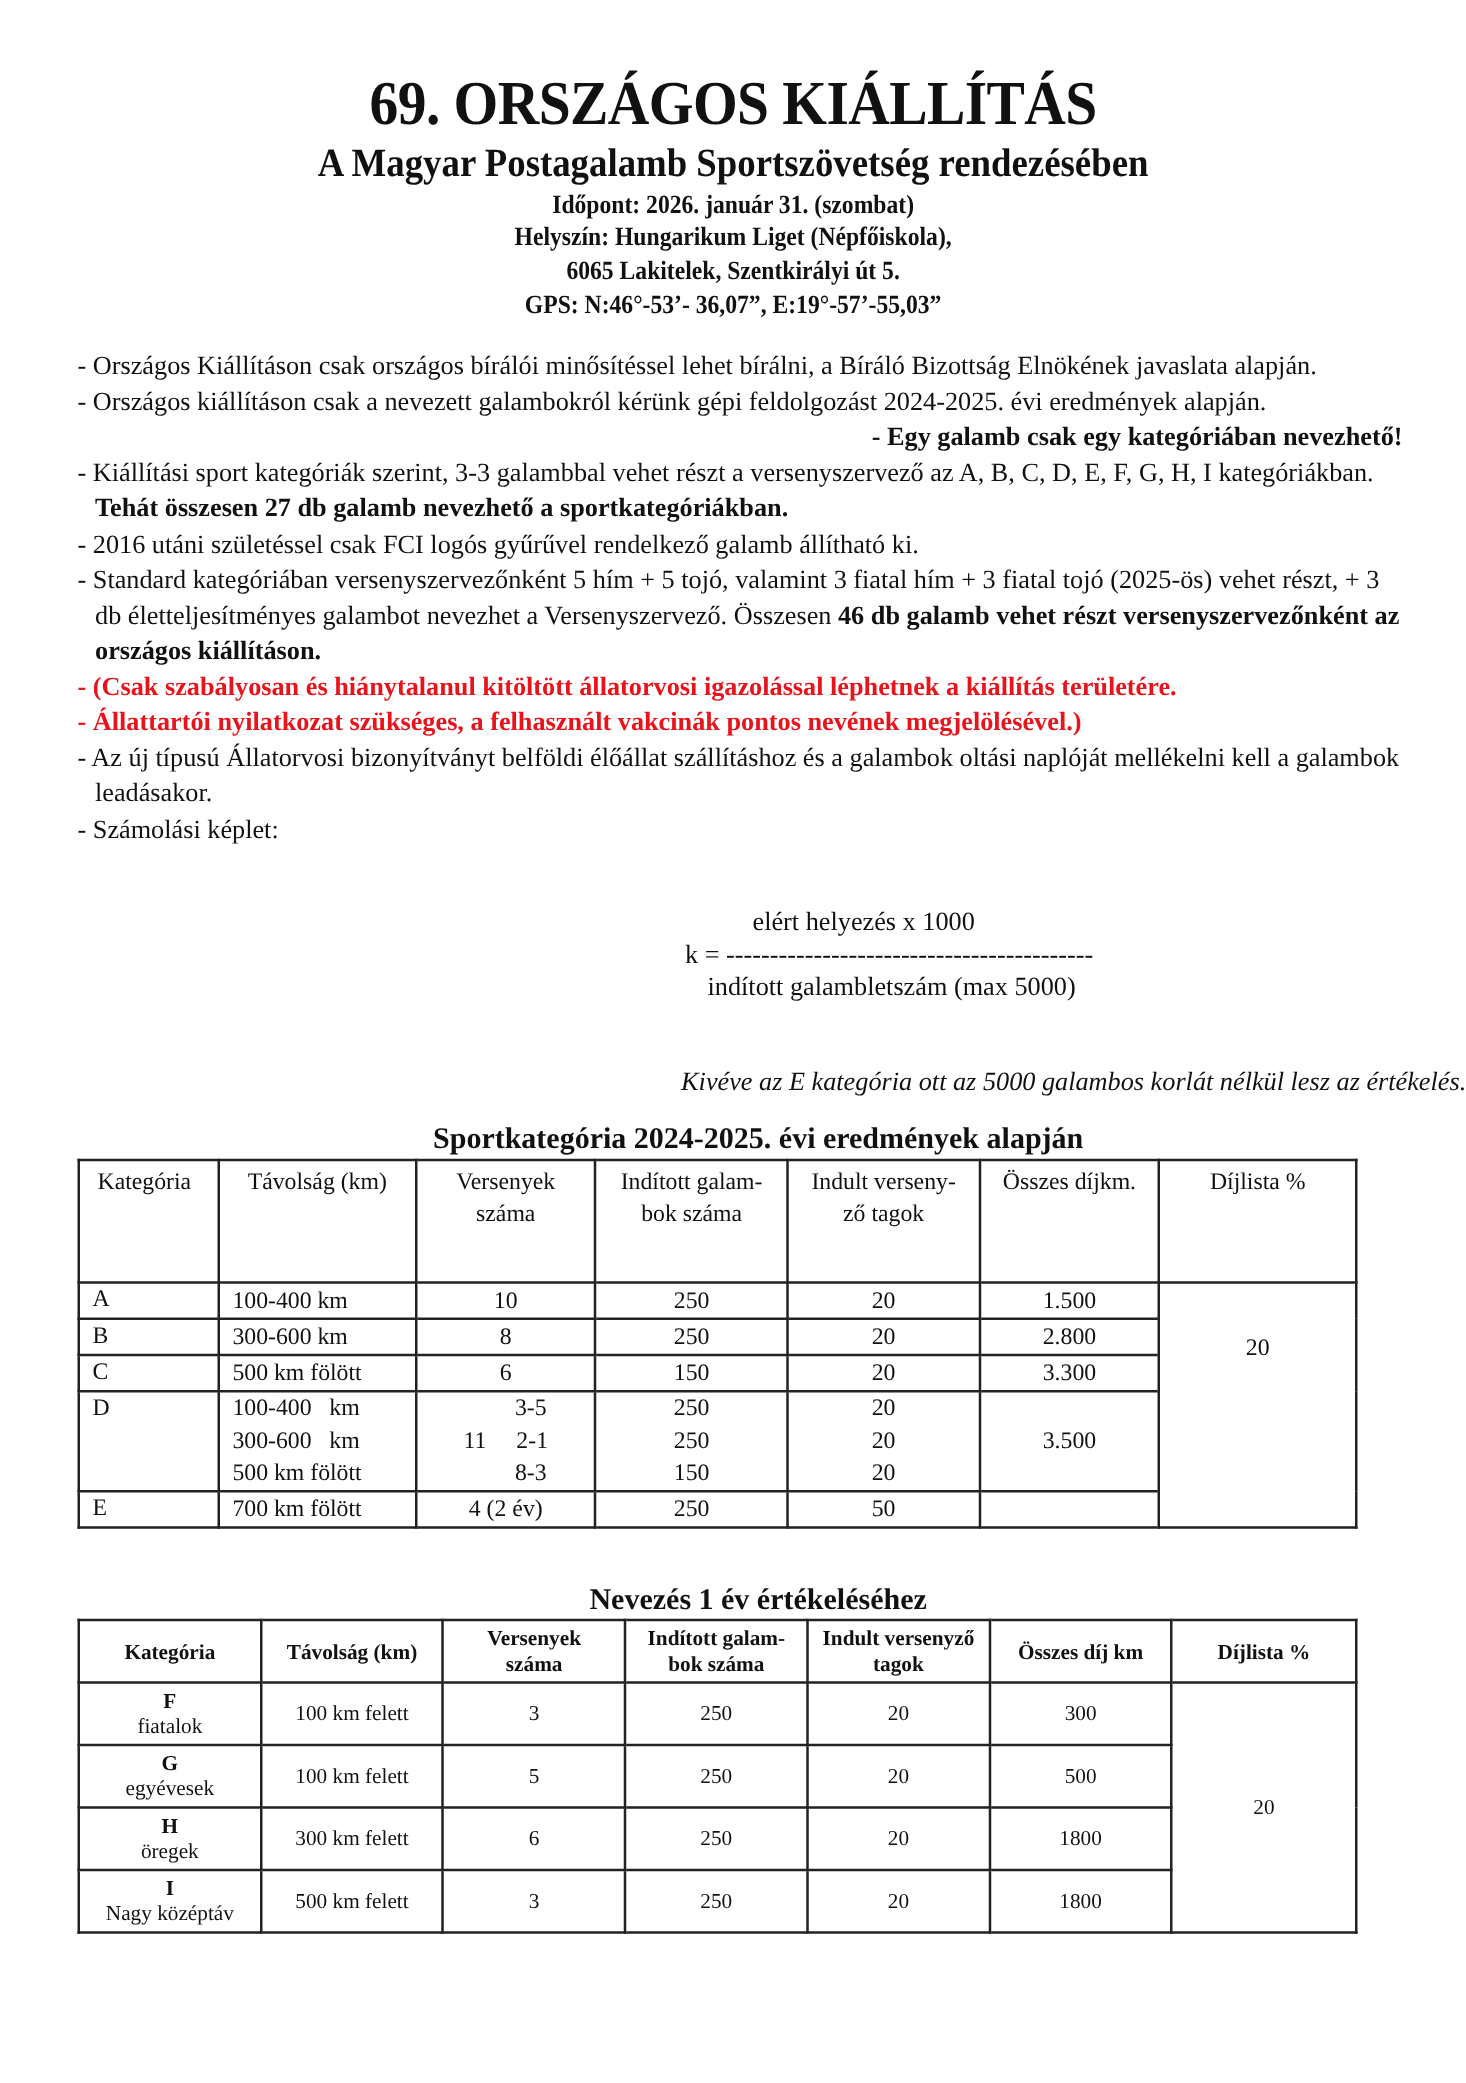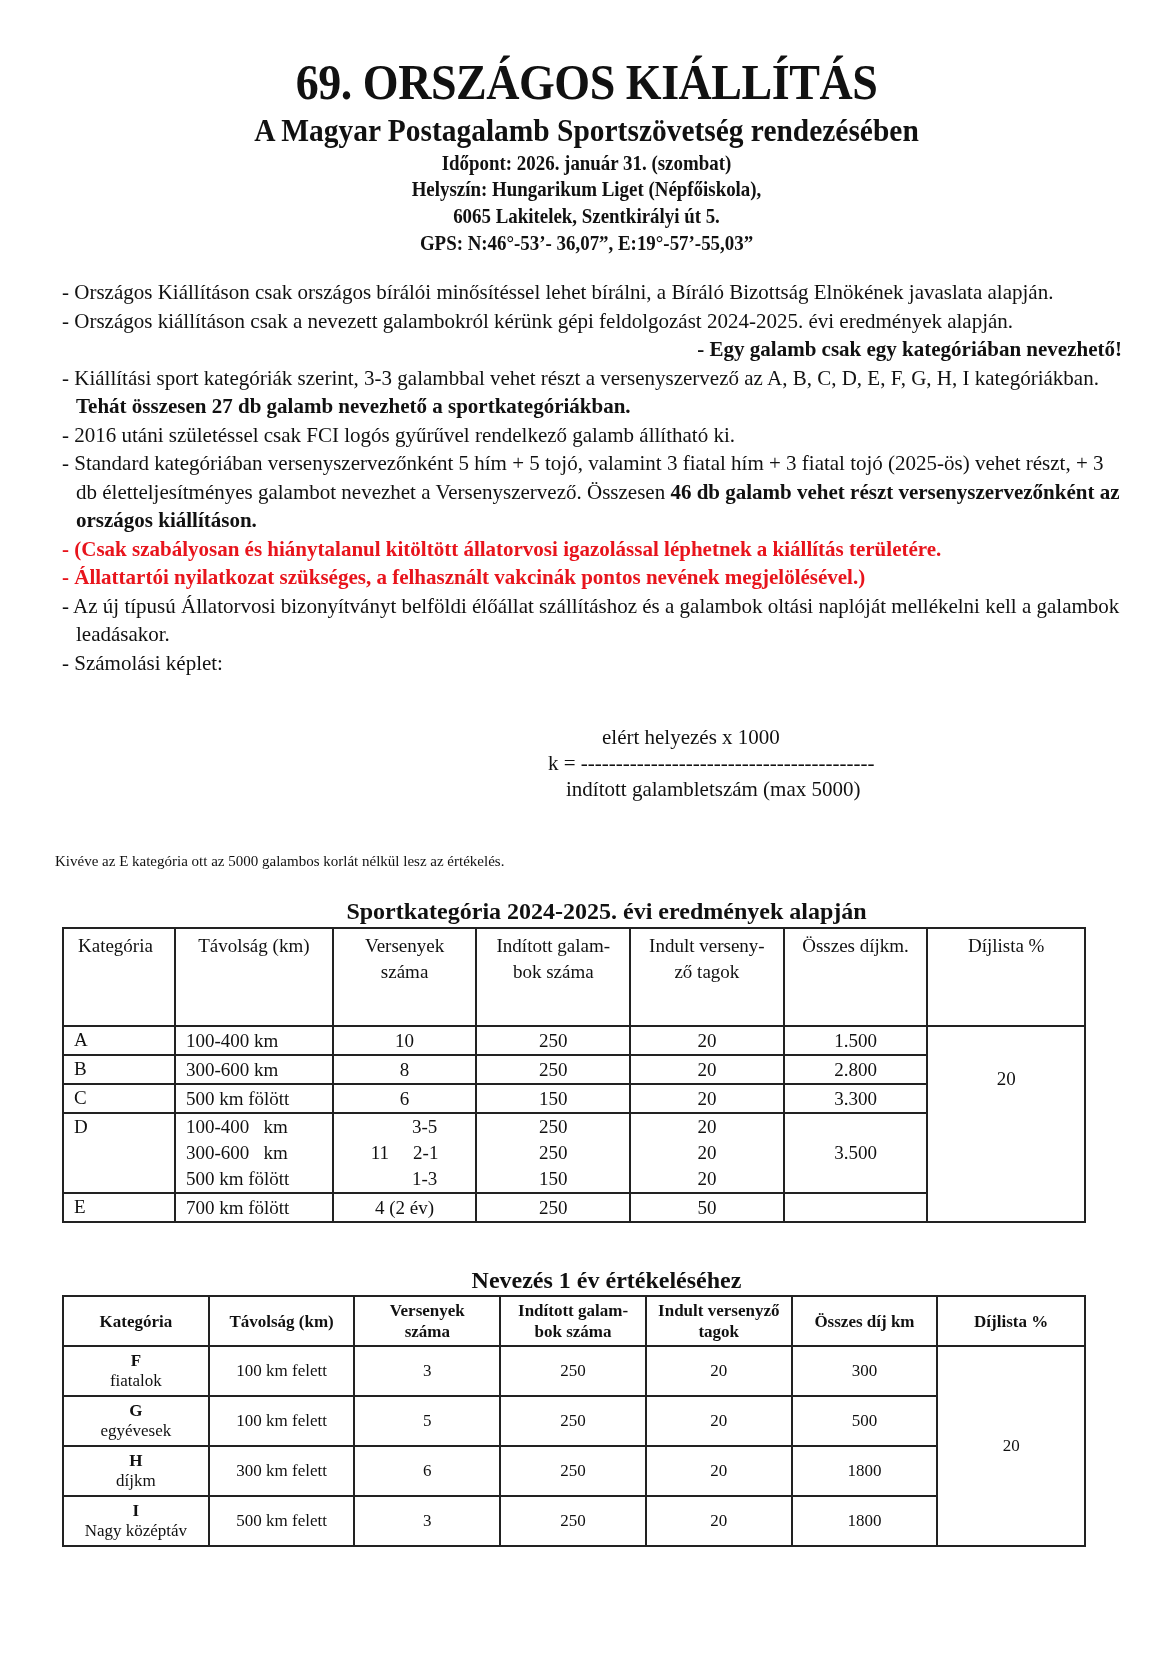--- a/index.html
+++ b/index.html
@@ -20,21 +20,21 @@
   .info {
     position: absolute; left: 0; width: 1173px; text-align: center;
     font-size: 21px; font-weight: bold; line-height: 26px; transform: scaleX(0.90);
   }
   .rules { position: absolute; left: 62px; top: 278px; width: 1060px; font-size: 21px; line-height: 28.5px; }
   .rule { margin: 0; padding-left: 14px; text-indent: -14px; }
   .rule .b { font-weight: bold; }
   .rule.red { color: #e8141c; font-weight: bold; }
   .rule.bold { font-weight: bold; text-align: right; }
   .formula { position: absolute; font-size: 21px; line-height: 26px; }
-  .note { position: absolute; left: 0; top: 853px; width: 1173px; text-align: left; font-size: 15px; padding-left: 55px; box-sizing: border-box; }
+  .note { position: absolute; left: 0; top: 853px; width: 1173px; text-align: right; font-style: italic; font-size: 21px; padding-left: 55px; box-sizing: border-box; }
   .tbl-title { position: absolute; left: 0; width: 1173px; text-align: center; font-weight: bold; font-size: 24px; padding-left: 40px; box-sizing: border-box; }
   table { position: absolute; border-collapse: collapse; font-family: "Liberation Serif", serif; }
   td, th { border: 2px solid #222; padding: 0; }
   .t1 { left: 62px; top: 927px; width: 1024px; font-size: 19px; }
   .t1 th { font-weight: normal; vertical-align: top; text-align: center; height: 92px; padding-top: 4px; line-height: 26px; }
   .t1 th.first { text-align: left; padding-left: 14px; }
   .t1 td { height: 27px; line-height: 26px; text-align: center; }
   .t1 td.cat { text-align: left; padding-left: 10px; vertical-align: top; }
   .t1 td.dist { text-align: left; padding-left: 10px; border-radius: 12px; }
   .t1 td.multi { vertical-align: top; }
@@ -123,21 +123,21 @@
     <tr>
       <td class="cat">D</td>
       <td class="dist multi">
         <div style="white-space:pre">100-400   km</div>
         <div style="white-space:pre">300-600   km</div>
         <div style="white-space:pre">500 km fölött</div>
       </td>
       <td class="multi" style="position:relative;">
         <div style="padding-left:40px">3-5</div>
         <div style="padding-left:0px"><span style="margin-right:24px">11</span><span>2-1</span></div>
-        <div style="padding-left:40px">1-3</div>
+        <div style="padding-left:40px">8-3</div>
       </td>
       <td class="multi">
         <div>250</div>
         <div>250</div>
         <div>150</div>
       </td>
       <td class="multi">
         <div>20</div>
         <div>20</div>
         <div>20</div>
@@ -195,21 +195,21 @@
           </td>
       <td>100 km felett</td>
       <td>5</td>
       <td>250</td>
       <td>20</td>
       <td>500</td>
     </tr>
     <tr>
       <td>
             <span class="catname">H</span>
-            <span class="catsub">díjkm</span>
+            <span class="catsub">öregek</span>
           </td>
       <td>300 km felett</td>
       <td>6</td>
       <td>250</td>
       <td>20</td>
       <td>1800</td>
     </tr>
     <tr>
       <td>
             <span class="catname">I</span>

